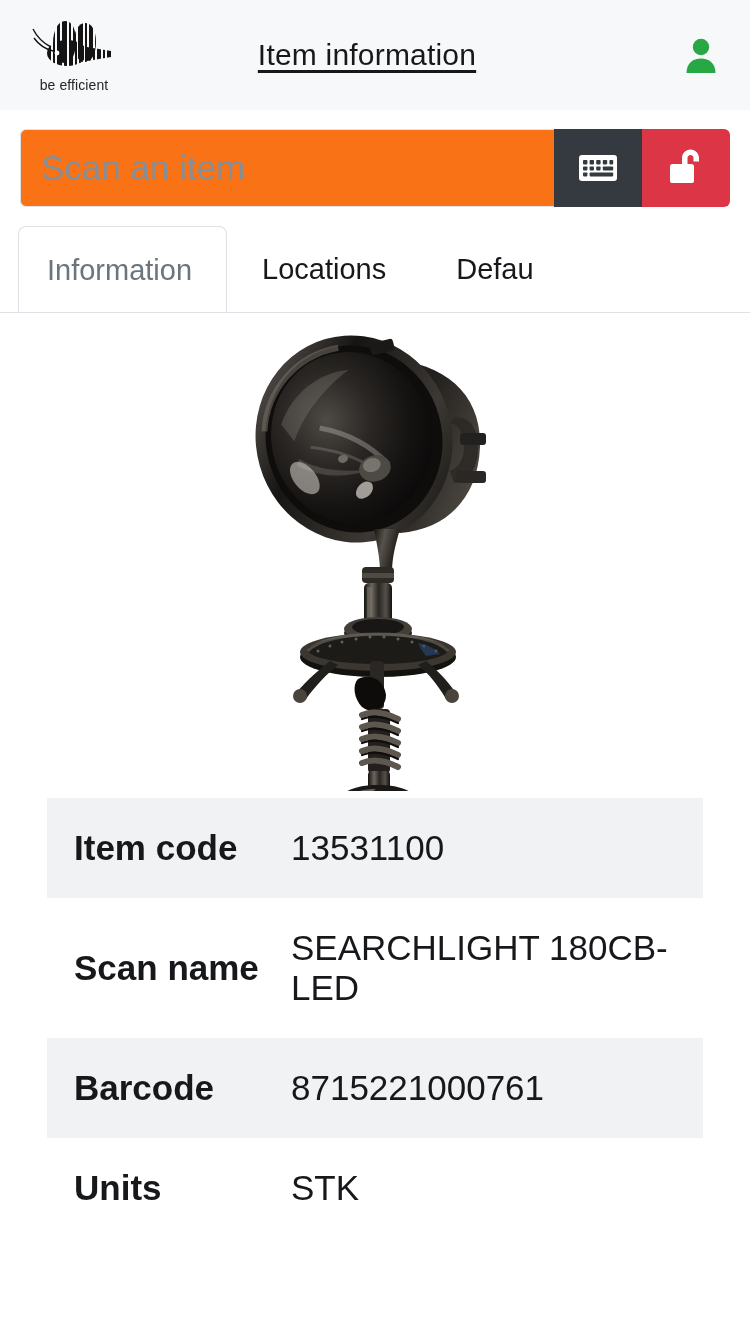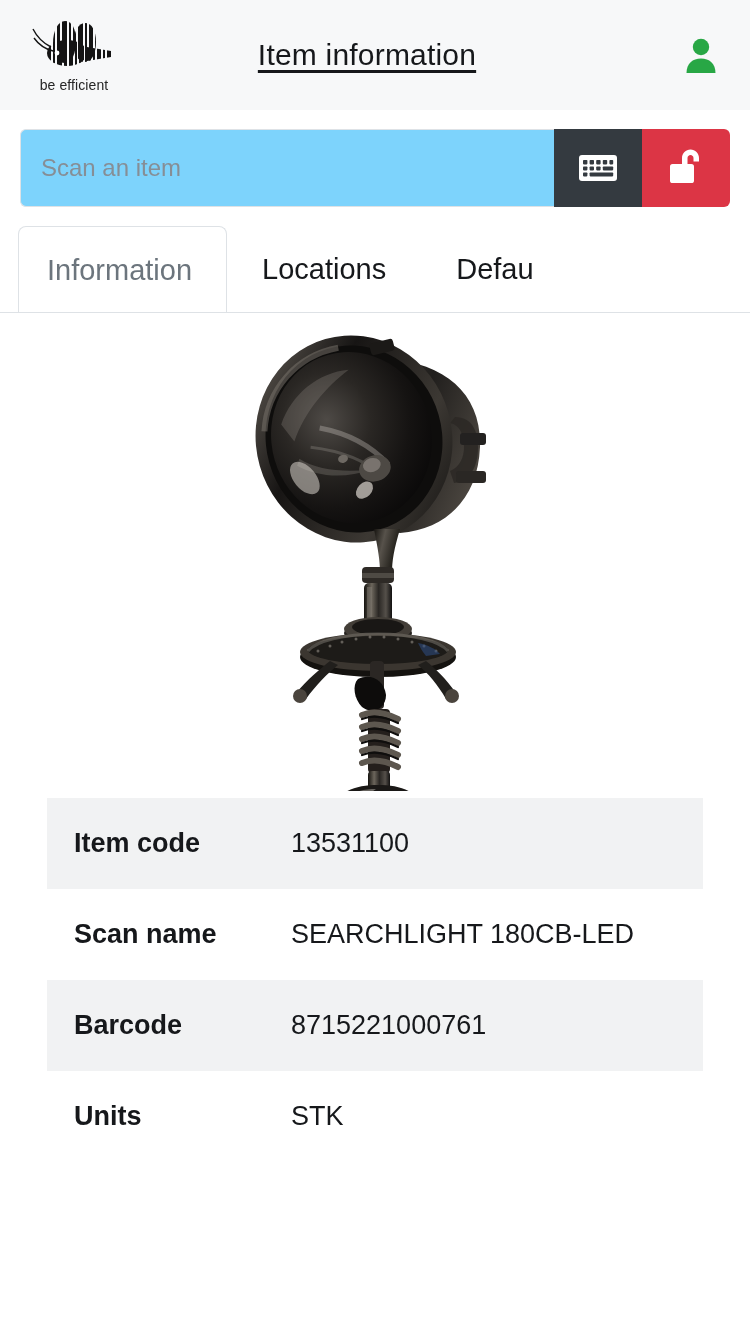--- a/index.html
+++ b/index.html
@@ -81,22 +81,22 @@
     display: flex;
     align-items: stretch;
     height: 78px;
     margin: 19px 20px 0 20px;
   }
   .scan-input {
     flex: 1 1 auto;
     border: 1px solid #dee2e6;
     border-right: none;
     border-radius: 6px 0 0 6px;
-    background: #7dd3fc;
-    font-size: 24px;
+    background: #f97316;
+    font-size: 35px;
     color: #343a40;
     padding: 0 20px;
     outline: none;
     font-family: "Liberation Sans", sans-serif;
     min-width: 0;
   }
   .scan-input::placeholder {
     color: #868e96;
     opacity: 1;
   }
@@ -172,21 +172,21 @@
   
   .details-table {
     margin: 0 47px;
     width: 656px;
     border-collapse: collapse;
     table-layout: fixed;
   }
   .details-table tr.striped { background: #f1f2f3; }
   .details-table td {
     padding: 30px 0 30px 0;
-    font-size: 27px;
+    font-size: 35px;
     color: #16181b;
     vertical-align: middle;
     border: none;
   }
   .details-table td.lbl {
     font-weight: bold;
     width: 244px;
     padding-left: 27px;
   }
   .details-table td.val { font-weight: 400; }

